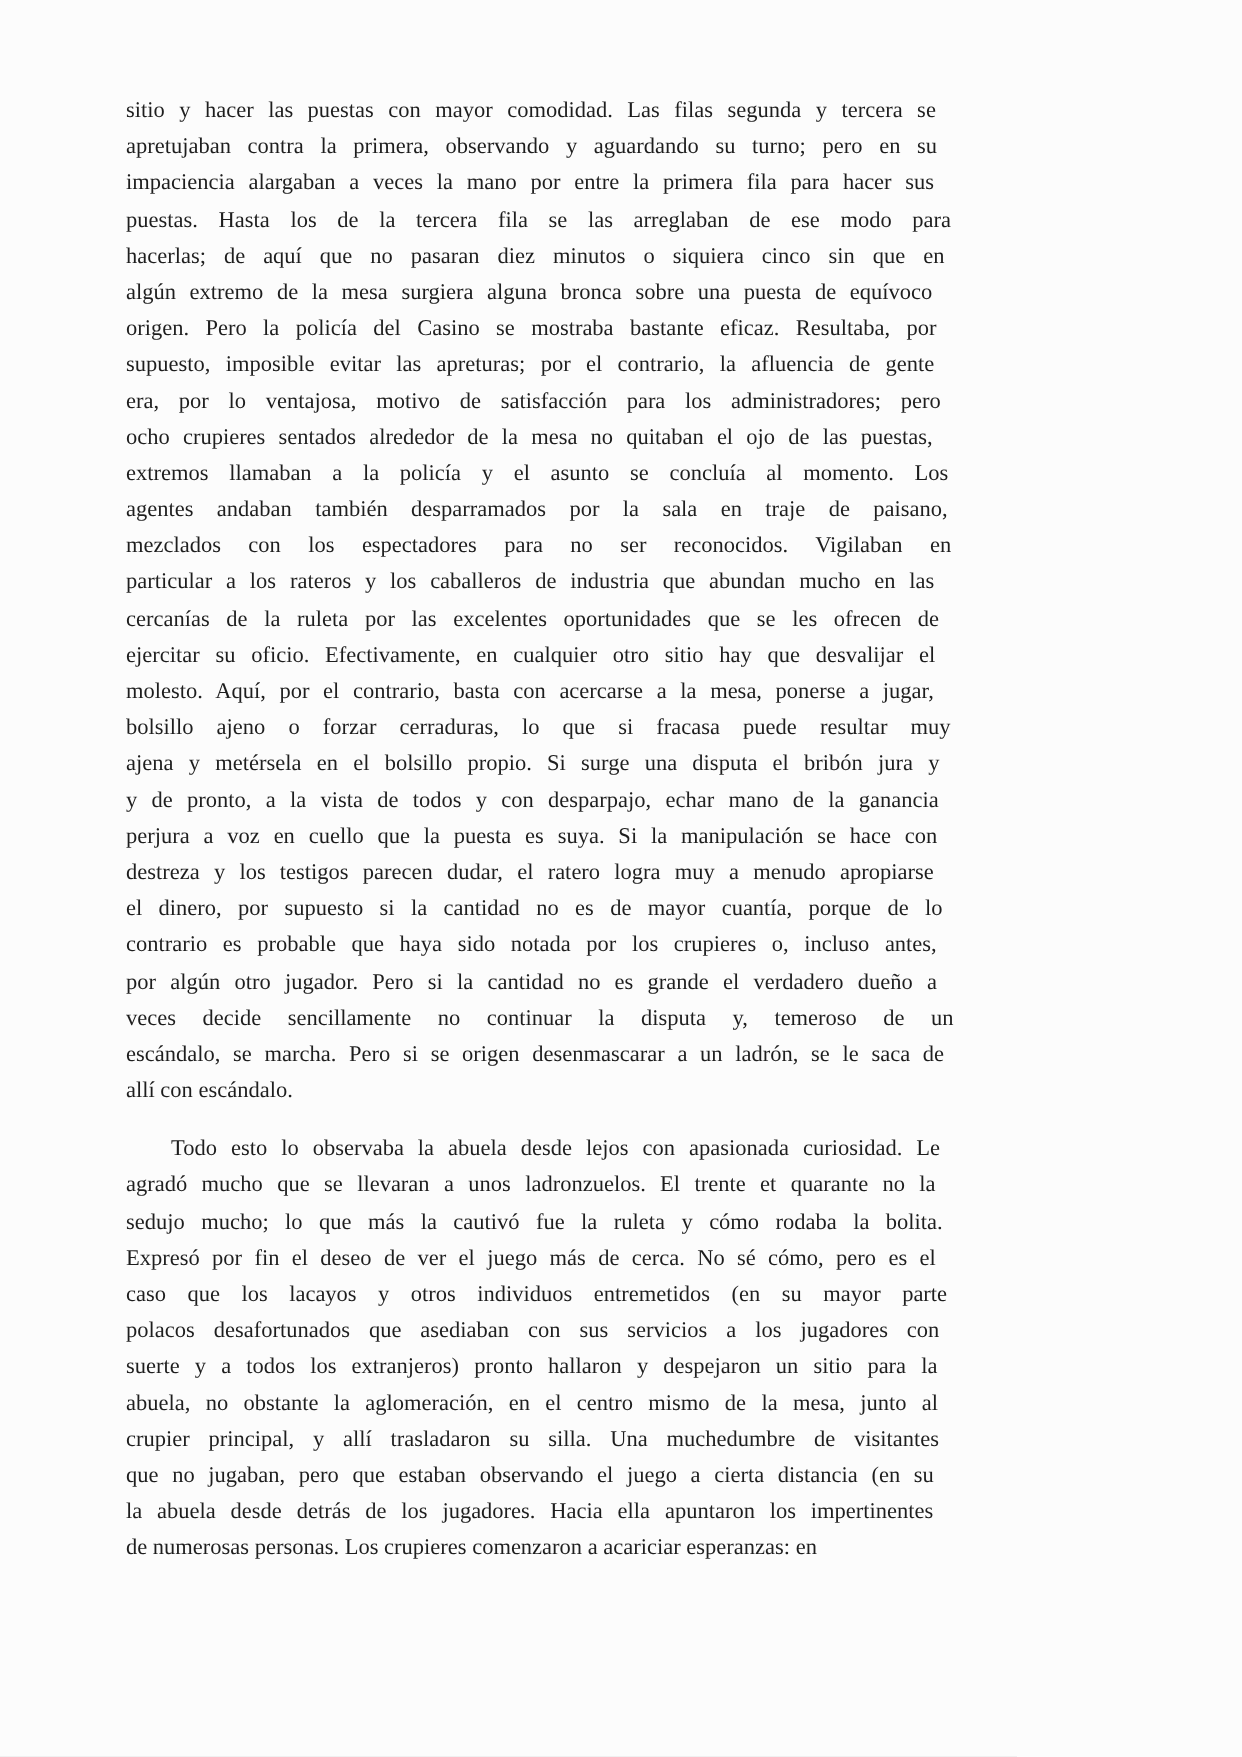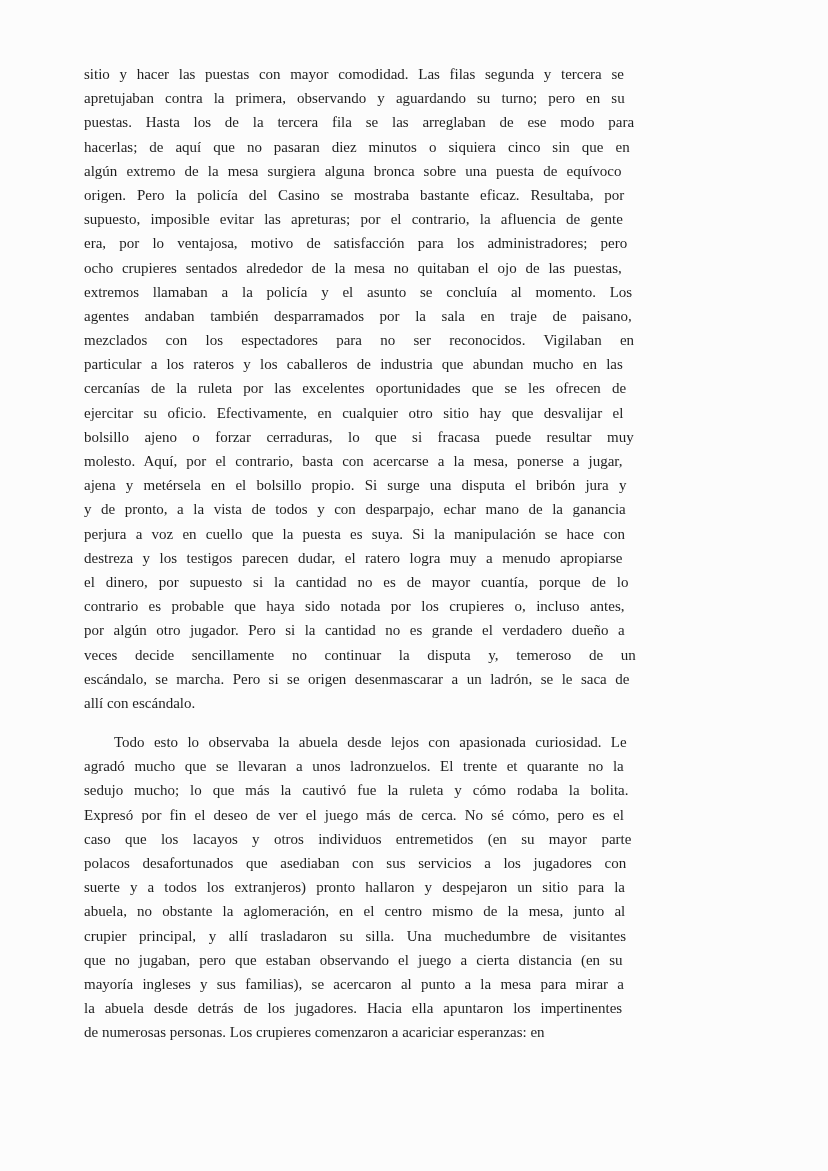--- a/index.html
+++ b/index.html
@@ -42,35 +42,36 @@
   }
 </style>
 </head>
 <body>
 
 <div class="page" style="background: rgb(252, 252, 252);">
   <div class="text-block" id="text-block" style="color: rgb(30, 30, 30);">
       <div class="paragraph">
         <div class="line"><span class="line-text" style="word-spacing: 5.90264px;">sitio y hacer las puestas con mayor comodidad. Las filas segunda y tercera se</span></div>
         <div class="line"><span class="line-text" style="word-spacing: 7.35085px;">apretujaban contra la primera, observando y aguardando su turno; pero en su</span></div>
+        <div class="line"><span class="line-text" style="word-spacing: 5.42428px;">impaciencia alargaban a veces la mano por entre la primera fila para hacer sus</span></div>
         <div class="line"><span class="line-text" style="word-spacing: 10.018px;">puestas. Hasta los de la tercera fila se las arreglaban de ese modo para</span></div>
         <div class="line"><span class="line-text" style="word-spacing: 8.23438px;">hacerlas; de aquí que no pasaran diez minutos o siquiera cinco sin que en</span></div>
         <div class="line"><span class="line-text" style="word-spacing: 5.3125px;">algún extremo de la mesa surgiera alguna bronca sobre una puesta de equívoco</span></div>
         <div class="line"><span class="line-text" style="word-spacing: 7.16335px;">origen. Pero la policía del Casino se mostraba bastante eficaz. Resultaba, por</span></div>
         <div class="line"><span class="line-text" style="word-spacing: 6.46449px;">supuesto, imposible evitar las apreturas; por el contrario, la afluencia de gente</span></div>
         <div class="line"><span class="line-text" style="word-spacing: 9.41875px;">era, por lo ventajosa, motivo de satisfacción para los administradores; pero</span></div>
         <div class="line"><span class="line-text" style="word-spacing: 5.03365px;">ocho crupieres sentados alrededor de la mesa no quitaban el ojo de las puestas,</span></div>
         <div class="line"><span class="line-text" style="word-spacing: 10.0326px;">extremos llamaban a la policía y el asunto se concluía al momento. Los</span></div>
         <div class="line"><span class="line-text" style="word-spacing: 11.8391px;">agentes andaban también desparramados por la sala en traje de paisano,</span></div>
         <div class="line"><span class="line-text" style="word-spacing: 14.5122px;">mezclados con los espectadores para no ser reconocidos. Vigilaban en</span></div>
         <div class="line"><span class="line-text" style="word-spacing: 5.46875px;">particular a los rateros y los caballeros de industria que abundan mucho en las</span></div>
         <div class="line"><span class="line-text" style="word-spacing: 7.34245px;">cercanías de la ruleta por las excelentes oportunidades que se les ofrecen de</span></div>
         <div class="line"><span class="line-text" style="word-spacing: 6.74716px;">ejercitar su oficio. Efectivamente, en cualquier otro sitio hay que desvalijar el</span></div>
+        <div class="line"><span class="line-text" style="word-spacing: 5.33053px;">molesto. Aquí, por el contrario, basta con acercarse a la mesa, ponerse a jugar,</span></div>
         <div class="line"><span class="line-text" style="word-spacing: 11.6506px;">bolsillo ajeno o forzar cerraduras, lo que si fracasa puede resultar muy</span></div>
-        <div class="line"><span class="line-text" style="word-spacing: 5.33053px;">molesto. Aquí, por el contrario, basta con acercarse a la mesa, ponerse a jugar,</span></div>
         <div class="line"><span class="line-text" style="word-spacing: 6.41853px;">ajena y metérsela en el bolsillo propio. Si surge una disputa el bribón jura y</span></div>
         <div class="line"><span class="line-text" style="word-spacing: 5.76771px;">y de pronto, a la vista de todos y con desparpajo, echar mano de la ganancia</span></div>
         <div class="line"><span class="line-text" style="word-spacing: 5.46042px;">perjura a voz en cuello que la puesta es suya. Si la manipulación se hace con</span></div>
         <div class="line"><span class="line-text" style="word-spacing: 5.73177px;">destreza y los testigos parecen dudar, el ratero logra muy a menudo apropiarse</span></div>
         <div class="line"><span class="line-text" style="word-spacing: 7.16741px;">el dinero, por supuesto si la cantidad no es de mayor cuantía, porque de lo</span></div>
         <div class="line"><span class="line-text" style="word-spacing: 6.64974px;">contrario es probable que haya sido notada por los crupieres o, incluso antes,</span></div>
         <div class="line"><span class="line-text" style="word-spacing: 5.73772px;">por algún otro jugador. Pero si la cantidad no es grande el verdadero dueño a</span></div>
         <div class="line"><span class="line-text" style="word-spacing: 13.9078px;">veces decide sencillamente no continuar la disputa y, temeroso de un</span></div>
         <div class="line"><span class="line-text" style="word-spacing: 4.7154px;">escándalo, se marcha. Pero si se origen desenmascarar a un ladrón, se le saca de</span></div>
         <div class="line para-end"><span class="line-text">allí con escándalo.</span></div>
@@ -79,18 +80,17 @@
         <div class="line indent"><span class="line-text" style="word-spacing: 5.58097px;">Todo esto lo observaba la abuela desde lejos con apasionada curiosidad. Le</span></div>
         <div class="line"><span class="line-text" style="word-spacing: 5.82572px;">agradó mucho que se llevaran a unos ladronzuelos. El trente et quarante no la</span></div>
         <div class="line"><span class="line-text" style="word-spacing: 7.20536px;">sedujo mucho; lo que más la cautivó fue la ruleta y cómo rodaba la bolita.</span></div>
         <div class="line"><span class="line-text" style="word-spacing: 4.48529px;">Expresó por fin el deseo de ver el juego más de cerca. No sé cómo, pero es el</span></div>
         <div class="line"><span class="line-text" style="word-spacing: 10.5682px;">caso que los lacayos y otros individuos entremetidos (en su mayor parte</span></div>
         <div class="line"><span class="line-text" style="word-spacing: 8.90312px;">polacos desafortunados que asediaban con sus servicios a los jugadores con</span></div>
         <div class="line"><span class="line-text" style="word-spacing: 6.33534px;">suerte y a todos los extranjeros) pronto hallaron y despejaron un sitio para la</span></div>
         <div class="line"><span class="line-text" style="word-spacing: 6.45673px;">abuela, no obstante la aglomeración, en el centro mismo de la mesa, junto al</span></div>
         <div class="line"><span class="line-text" style="word-spacing: 8.80312px;">crupier principal, y allí trasladaron su silla. Una muchedumbre de visitantes</span></div>
         <div class="line"><span class="line-text" style="word-spacing: 5.35096px;">que no jugaban, pero que estaban observando el juego a cierta distancia (en su</span></div>
-        <div class="line"><span class="line-text" style="word-spacing: 5.52121px;">mayoría ingleses y sus familias), se acercaron al punto a la mesa para mirar a</span></div>
         <div class="line"><span class="line-text" style="word-spacing: 6.13778px;">la abuela desde detrás de los jugadores. Hacia ella apuntaron los impertinentes</span></div>
         <div class="line para-end"><span class="line-text">de numerosas personas. Los crupieres comenzaron a acariciar esperanzas: en</span></div>
       </div>
     </div>
 </div>
 
 </body></html>

